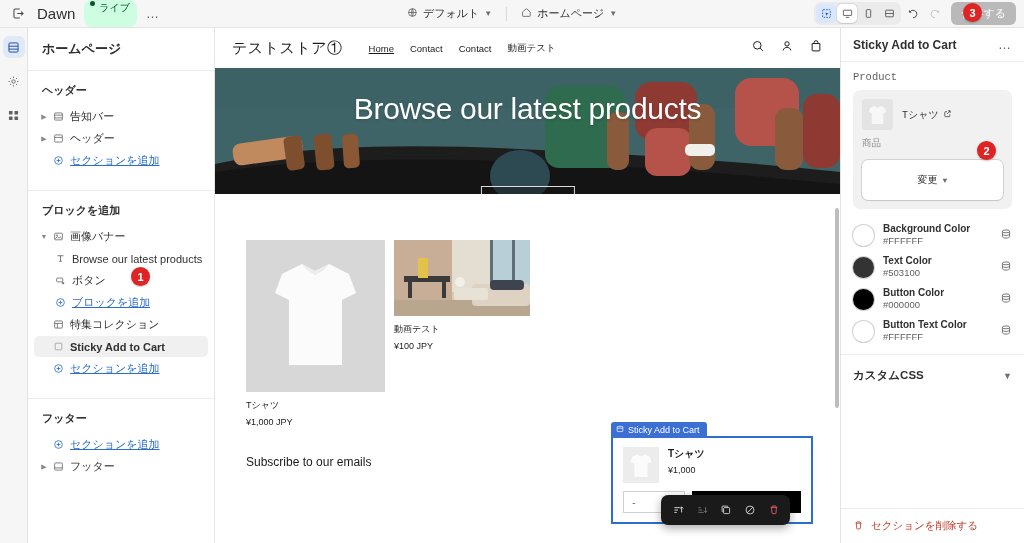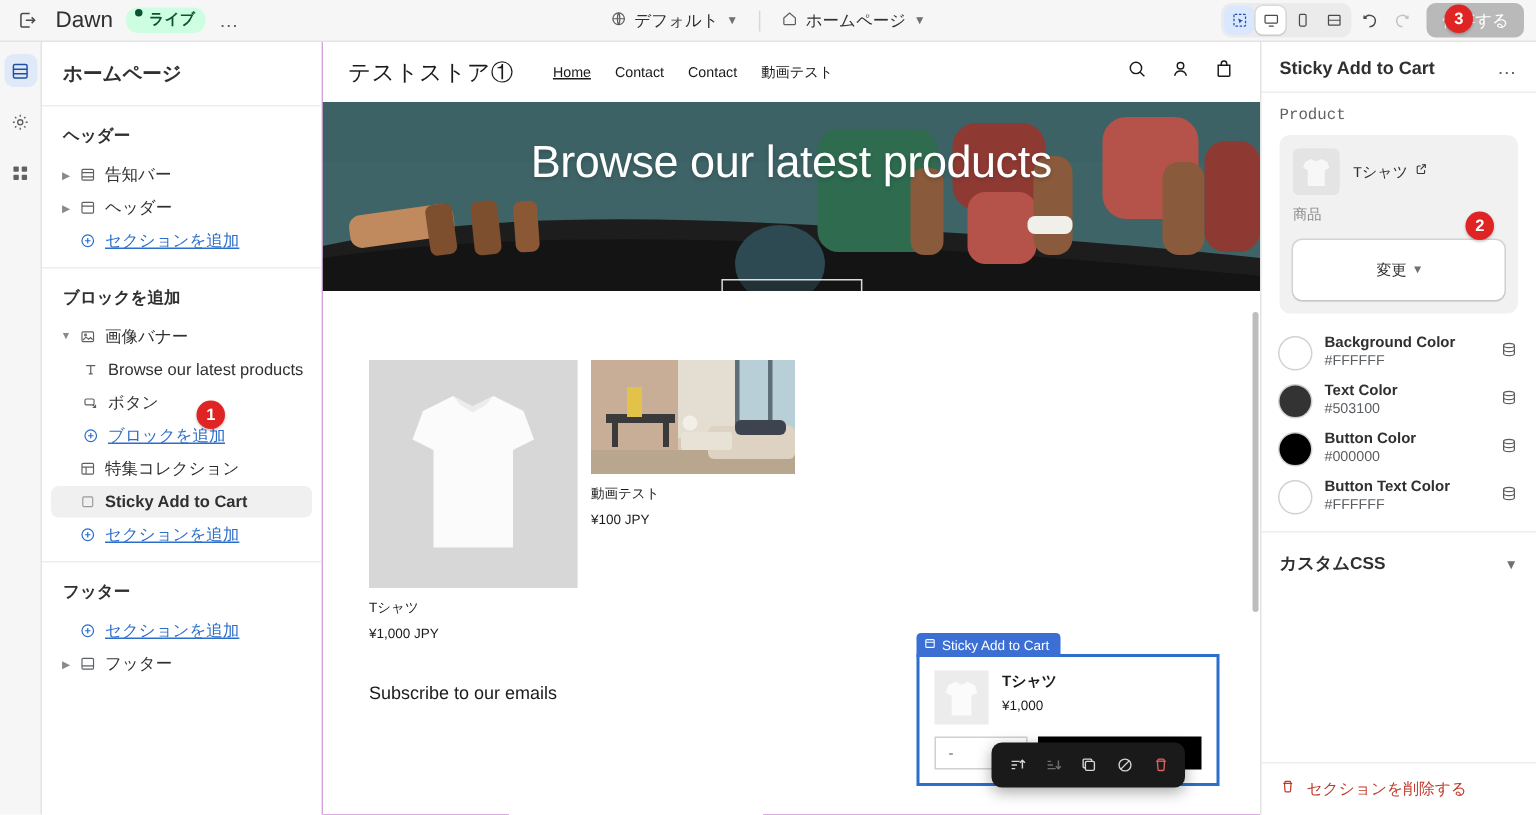--- a/index.html
+++ b/index.html
@@ -22,22 +22,22 @@
   .tb-left { display: flex; align-items: center; gap: 9px; padding-left: 8px; }
   .icon-btn {
     width: 20px; height: 20px;
     display: flex; align-items: center; justify-content: center;
     border-radius: 5px; color: #4a4a4a;
   }
   .theme-name { font-size: 15px; color: #303030; font-weight: 500; }
   .live-badge {
     display: inline-flex; gap: 4px;
     background: #cdfee1; color: #0c5132;
-    border-radius: 8px; padding: 1px 7px 2px 6px;
-    font-size: 10px; font-weight: 700;
+    border-radius: 8px; padding: 1px 7px 12px 6px;
+    font-size: 10px; font-weight: 400;
   }
   .live-dot { width: 5px; height: 5px; border-radius: 50%; background: #0c5132; display:inline-block; }
   .dots { color: #5c5f62; font-size: 13px; letter-spacing: 1px; line-height: 10px; }
 
   .tb-center {
     position: absolute; left: 50%; transform: translateX(-50%);
     display: flex; align-items: center; gap: 0;
   }
   .tb-sel {
     display: flex; align-items: center; gap: 5px;
@@ -107,21 +107,21 @@
     background: #ffffff;
     border-right: 1px solid #e3e3e3;
     overflow: hidden;
     font-size: 11px;
   }
   .sb-title {
     font-size: 13px; font-weight: 600; color: #303030;
     padding: 12px 14px 12px 14px;
     border-bottom: 1px solid #ededed;
   }
-  .sb-group { padding: 10px 0 6px 0; border-bottom: 1px solid #ededed; }
+  .sb-group { padding: 10px 0 18px 0; border-bottom: 1px solid #ededed; }
   .sb-group.last { border-bottom: none; }
   .sb-heading {
     font-size: 11px; font-weight: 700; color: #303030;
     padding: 2px 14px 7px 14px;
   }
   .sb-row {
     display: flex; align-items: center;
     height: 21px; margin: 1px 6px; padding: 0 4px;
     border-radius: 5px; color: #303030;
     position: relative;
@@ -140,21 +140,21 @@
   .sb-label { margin-left: 4px; white-space: nowrap; overflow: hidden; text-overflow: ellipsis; }
   .sb-row.add { color: #2c6ecb; }
   .sb-row.add .sb-label { text-decoration: underline; }
   .sb-row.add .sb-ico { color: #2c6ecb; }
   .indent { padding-left: 18px; }
 
   
   .canvas {
     position: absolute; top: 28px; left: 215px;
     width: 625px; height: 515px;
-    background: #a21caf;
+    background: #0369a1;
     overflow: hidden;
   }
   .store {
     position: absolute; top: 0; left: 0;
     width: 625px; height: 515px;
     background: #ffffff;
     overflow: hidden;
   }
   .store-header {
     height: 40px; display: flex; align-items: center;

